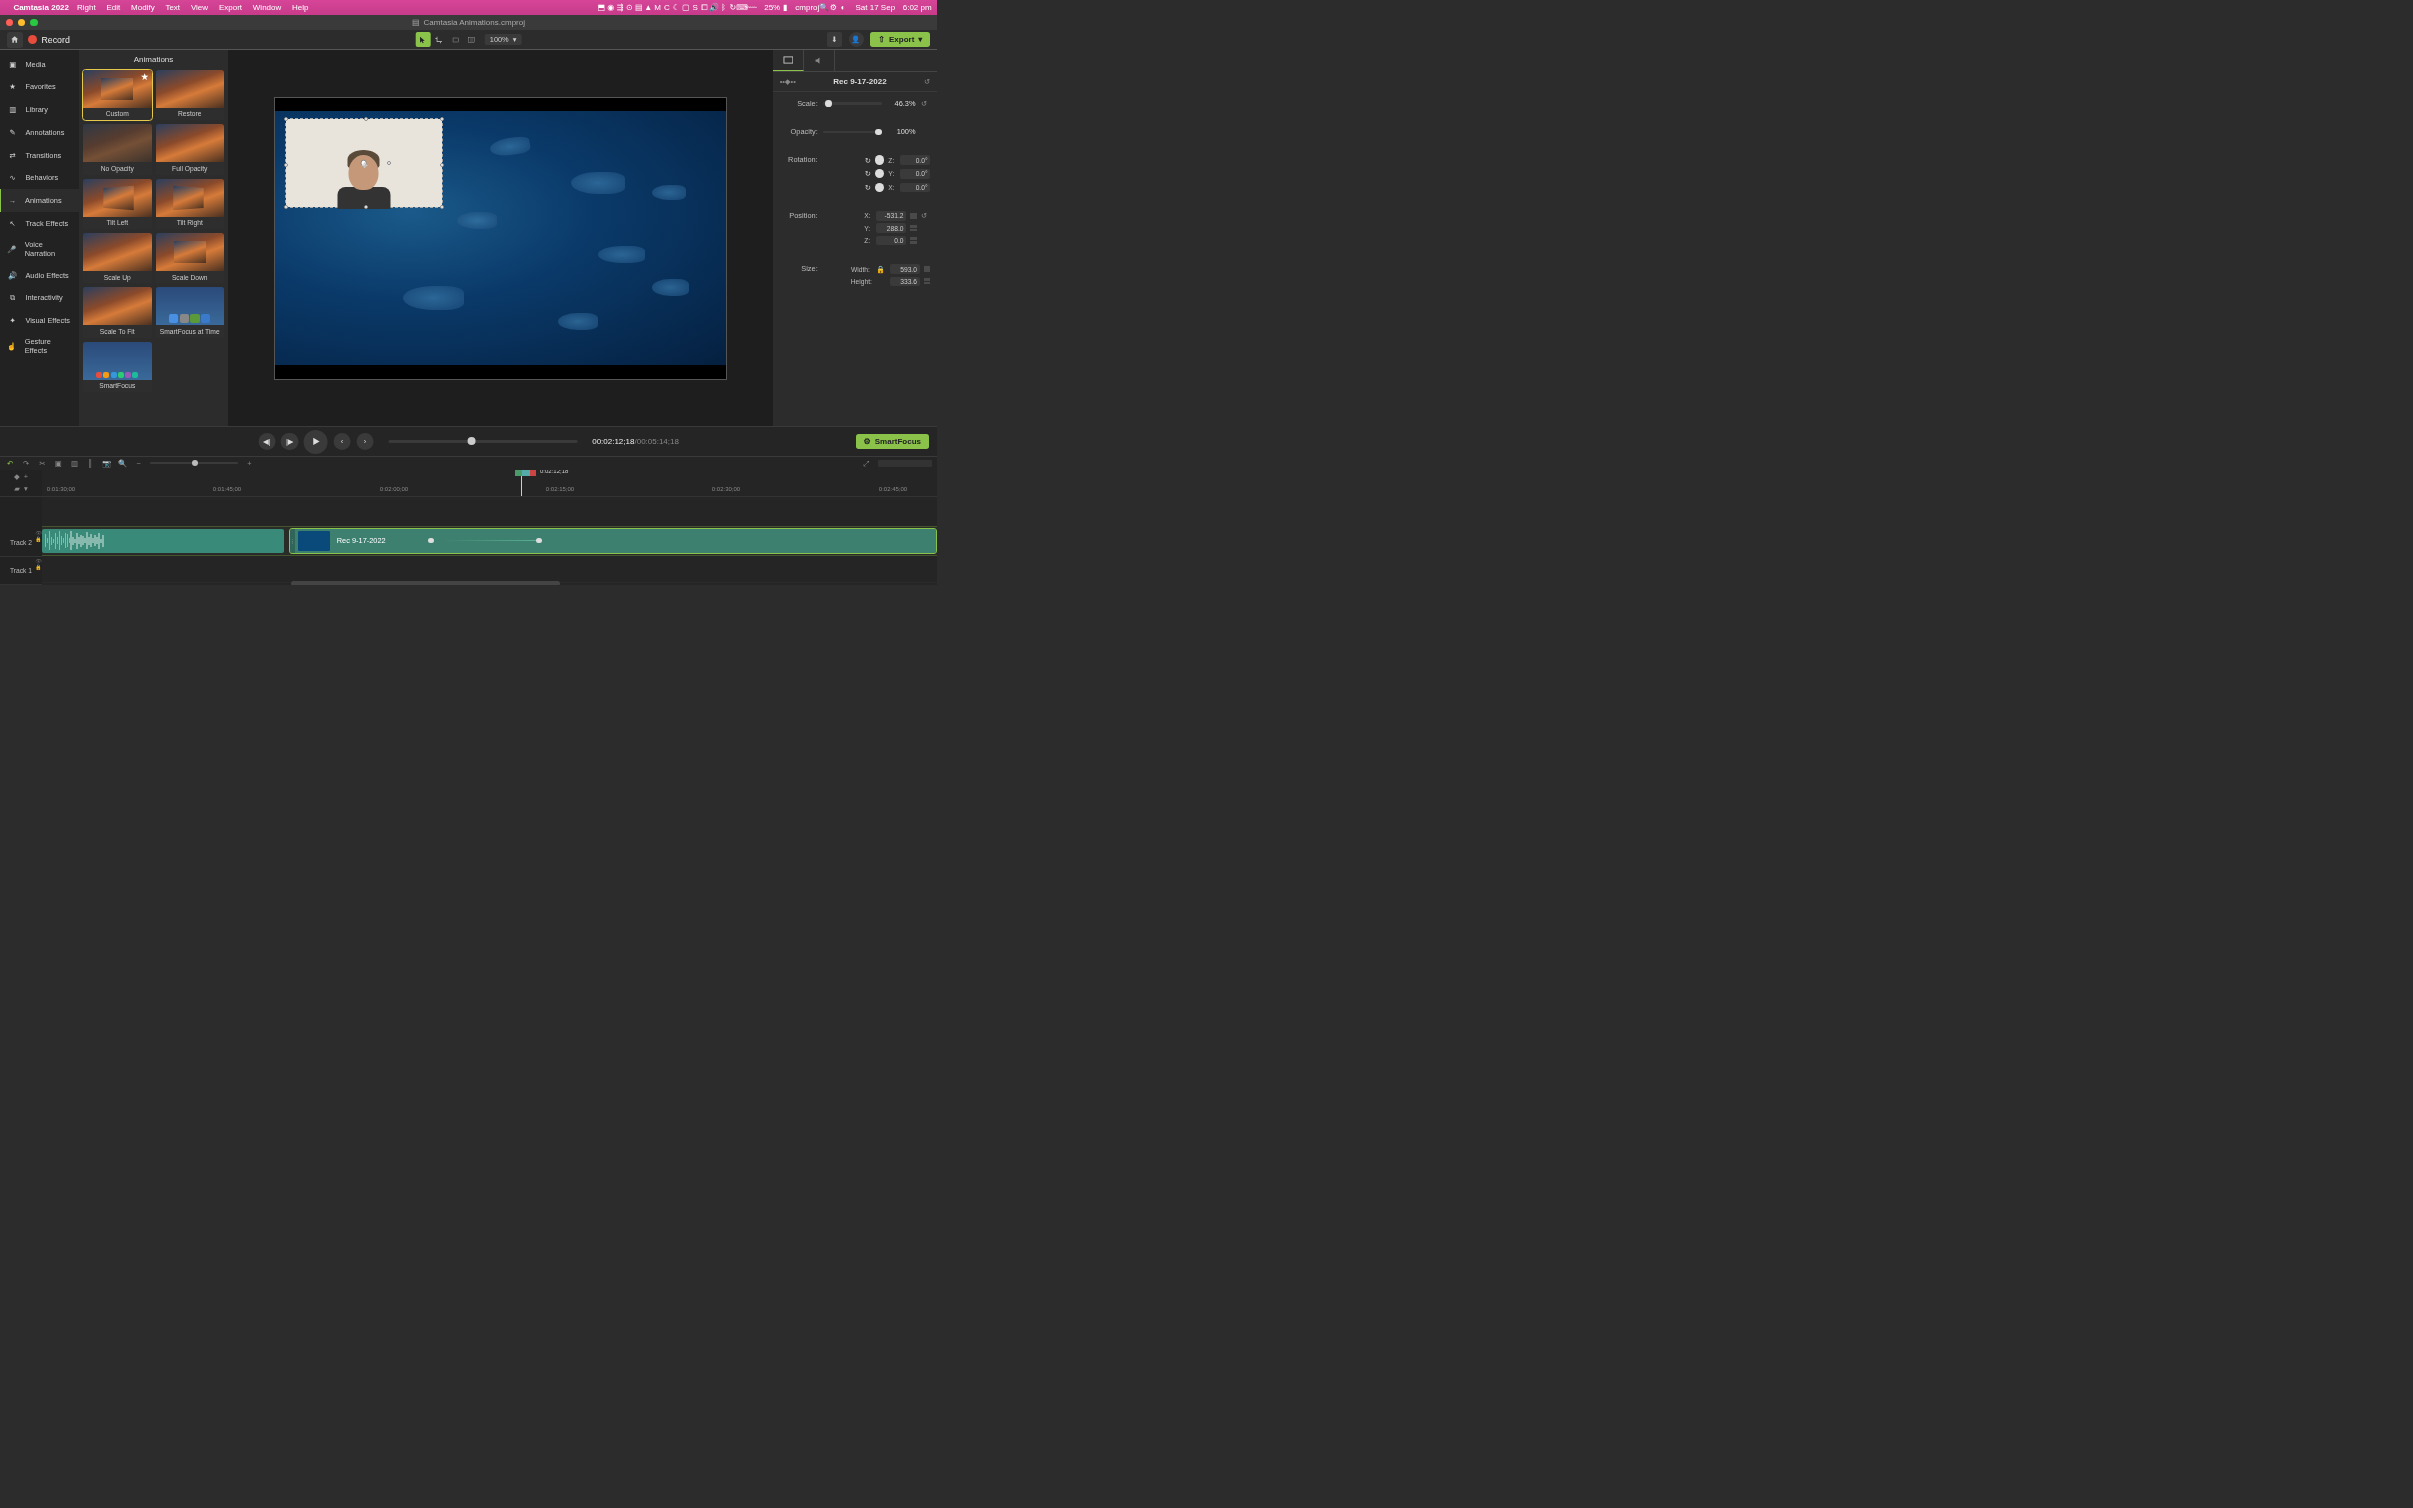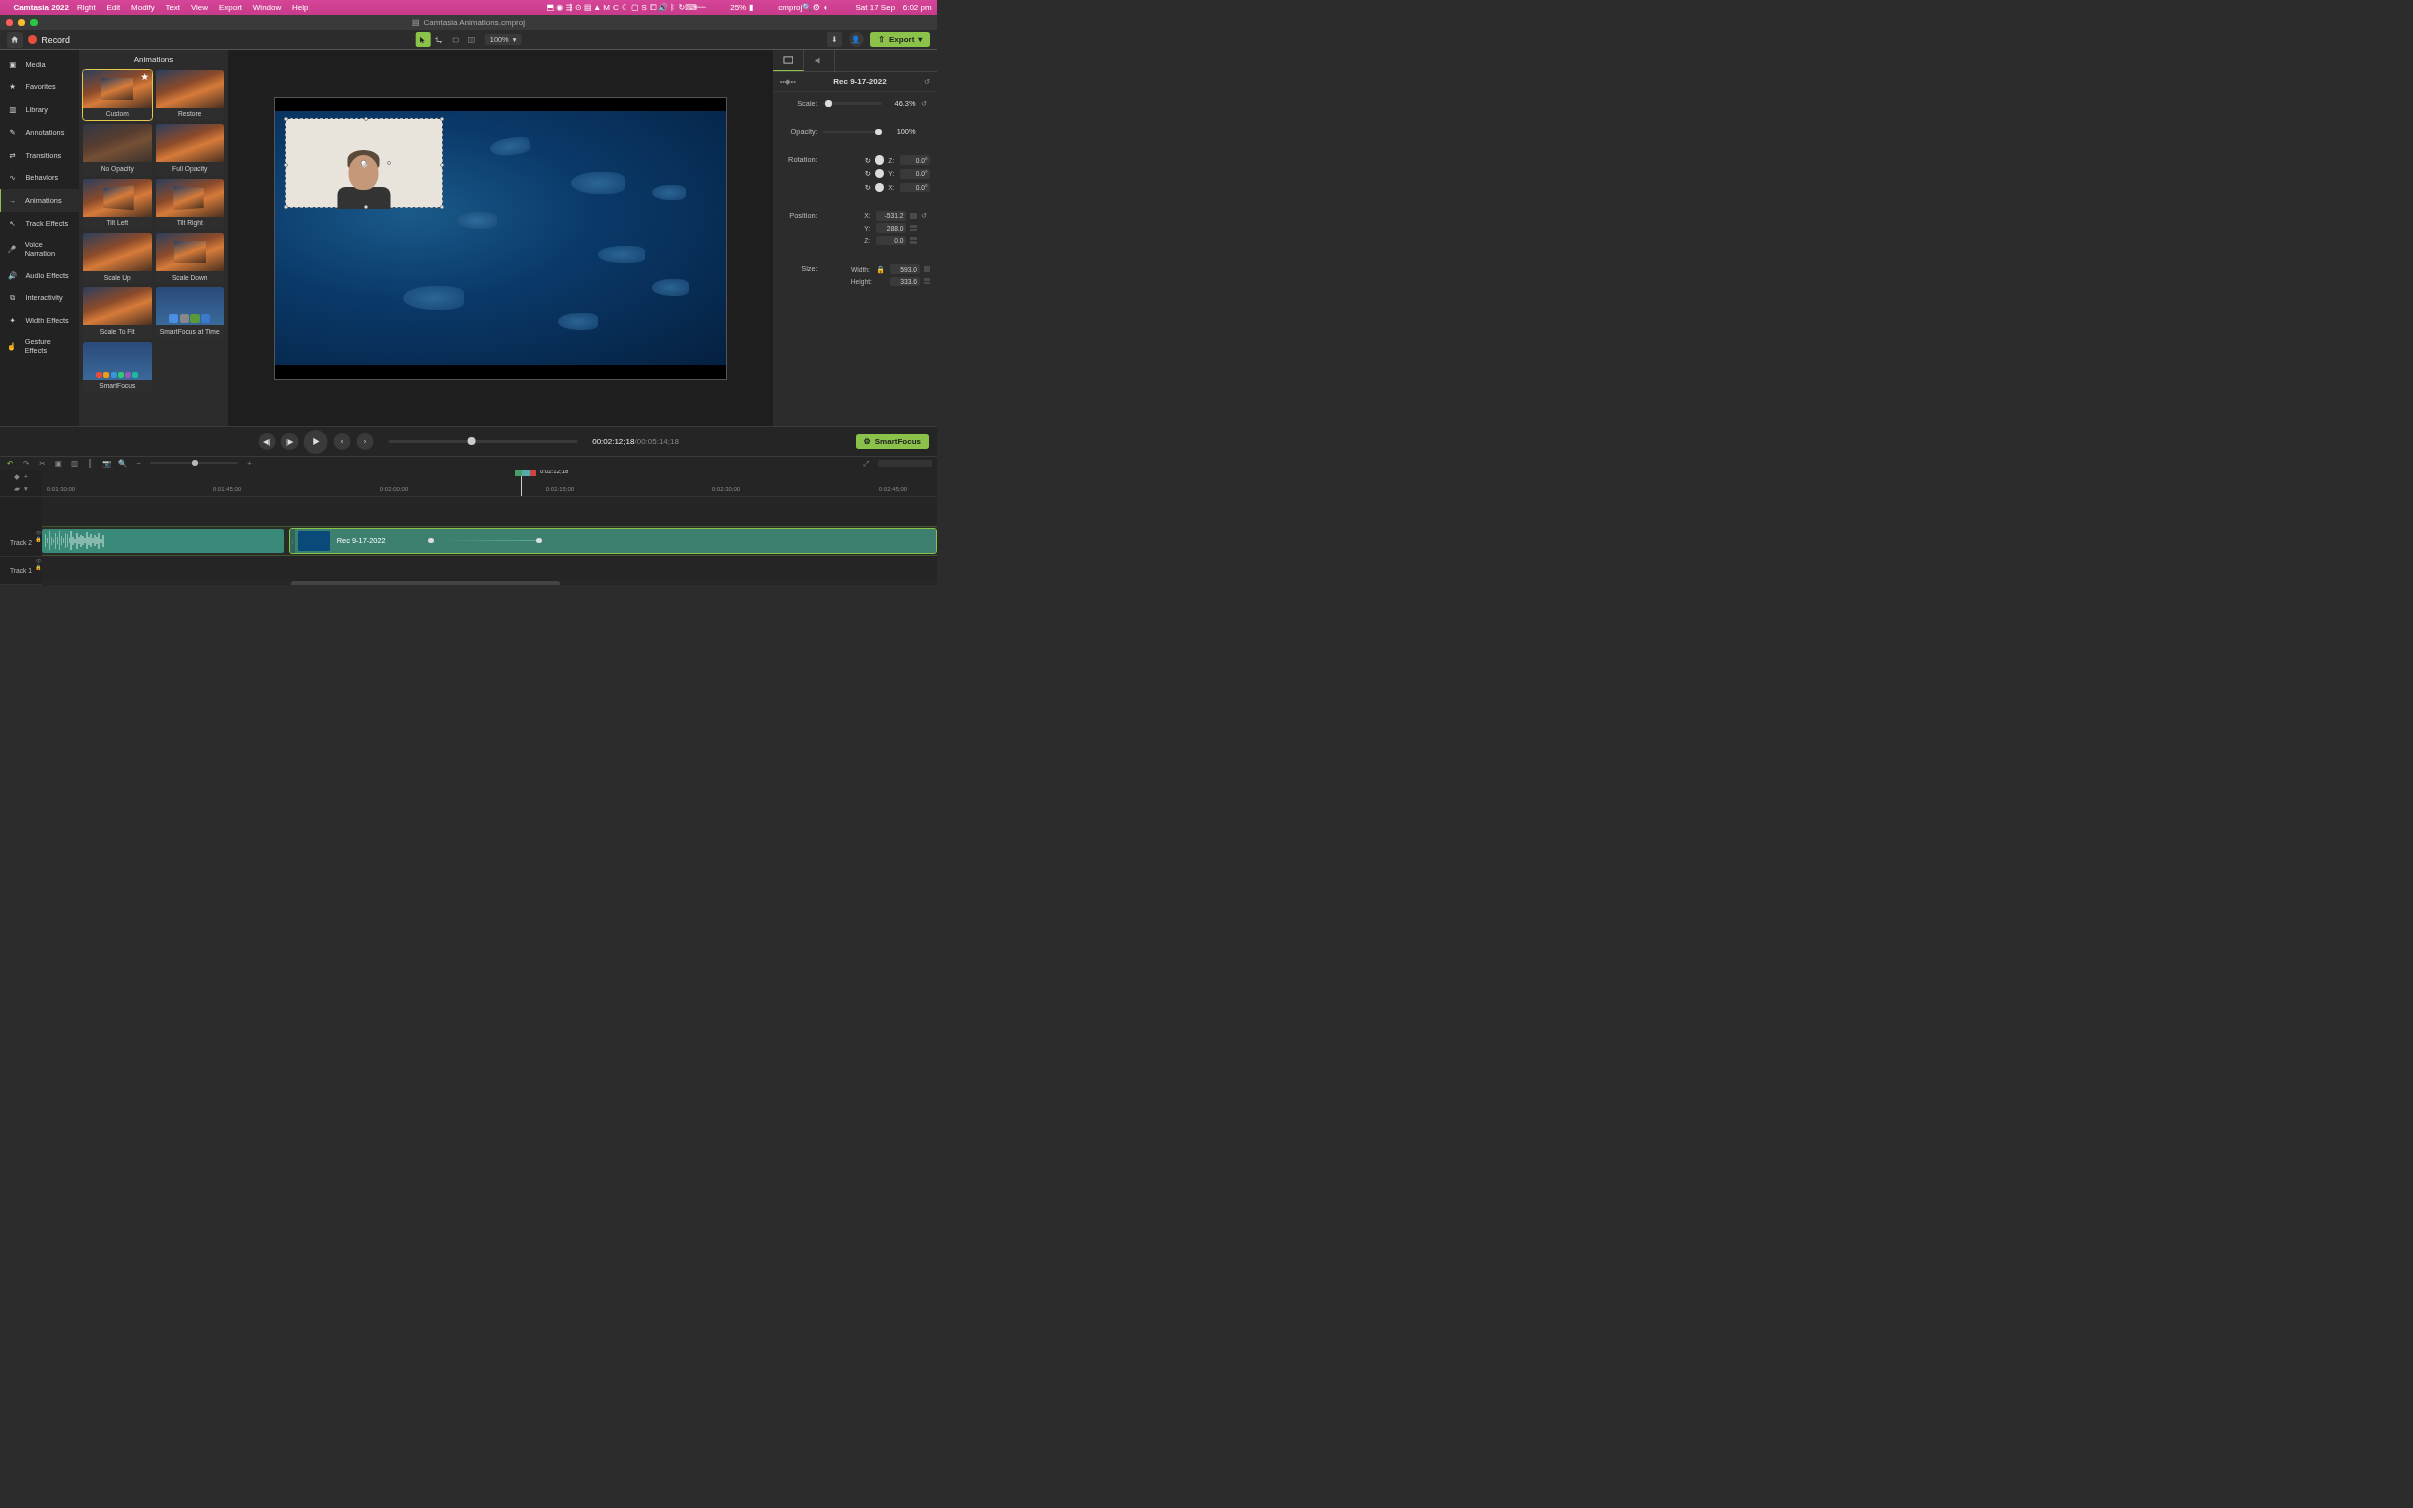--- a/index.html
+++ b/index.html
@@ -2,21 +2,21 @@
 <html style="font-size:10.8px"><head>
 <meta charset="utf-8">
 <style>
 *{margin:0;padding:0;box-sizing:border-box;font-family:-apple-system,BlinkMacSystemFont,"Segoe UI",sans-serif;user-select:none}
 body{background:#2c2c2c;width:937px;height:585px;overflow:hidden;color:#ccc;font-size:7.4px}
 .menubar{height:15px;background:linear-gradient(180deg,#d64598,#c73b8a);display:flex;align-items:center;padding:0 5.4px;color:#fff;font-size:8px}
 .menubar .apple{margin-right:8px;font-size:8.8px}
 .menubar .app-name{font-weight:700;margin-right:8px}
 .menubar .menu-item{margin-right:10.8px;cursor:default}
 .menubar .spacer{flex:1}
-.menubar .right-item{margin-left:25px;display:flex;align-items:center;gap:2.7px}
+.menubar .right-item{margin-left:8px;display:flex;align-items:center;gap:2.7px}
 .menubar .sicon{width:9.4px;height:9.4px;display:inline-flex;align-items:center;justify-content:center}
 .titlebar{height:15px;background:#3a3a3a;display:flex;align-items:center;position:relative}
 .traffic{display:flex;gap:4.7px;padding-left:6px}
 .tl{width:7.4px;height:7.4px;border-radius:50%}
 .tl.r{background:#ff5f57}.tl.y{background:#ffbd2e}.tl.g{background:#28c940}
 .titlebar .title{position:absolute;left:50%;transform:translateX(-50%);color:#aaa;font-size:8px;display:flex;align-items:center;gap:4px}
 .toolbar{height:20px;background:#2c2c2c;border-bottom:0.7px solid #555;display:flex;align-items:center;padding:0 6.7px;position:relative}
 .home-btn{width:16px;height:16px;background:#3a3a3a;border-radius:2.7px;display:flex;align-items:center;justify-content:center;margin-right:5.4px}
 .record-btn{display:flex;align-items:center;gap:4px;color:#eee;font-size:8.8px}
 .record-dot{width:9.4px;height:9.4px;border-radius:50%;background:#e74c3c}
@@ -261,21 +261,21 @@
     <div class="rail-item">
         <span class="rail-icon">🔊</span>
         <span>Audio Effects</span>
       </div>
     <div class="rail-item">
         <span class="rail-icon">⧉</span>
         <span>Interactivity</span>
       </div>
     <div class="rail-item">
         <span class="rail-icon">✦</span>
-        <span>Width Effects</span>
+        <span>Visual Effects</span>
       </div>
     <div class="rail-item">
         <span class="rail-icon">☝</span>
         <span>Gesture Effects</span>
       </div>
   </div>
 
   <div class="panel">
     <div class="panel-title">Animations</div>
     <div class="anim-grid">

